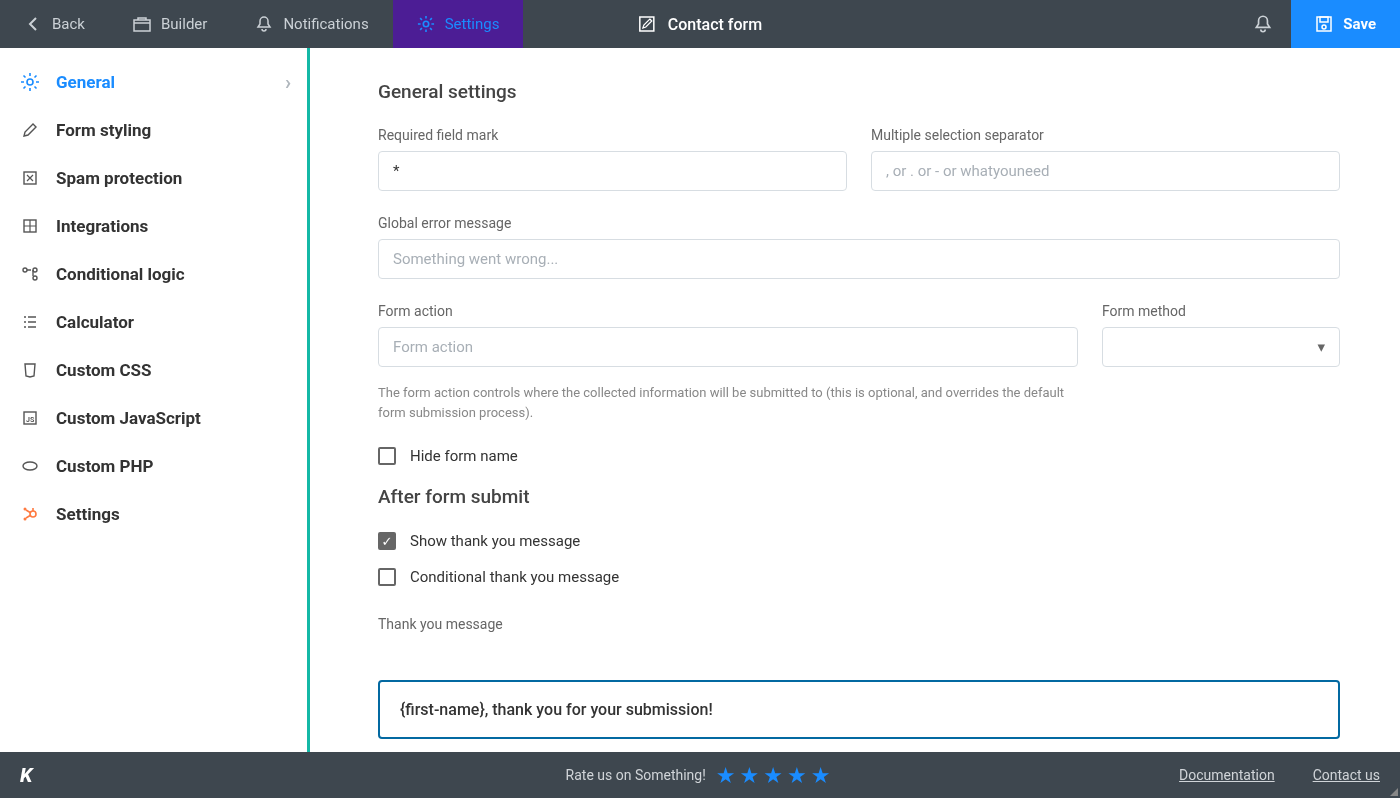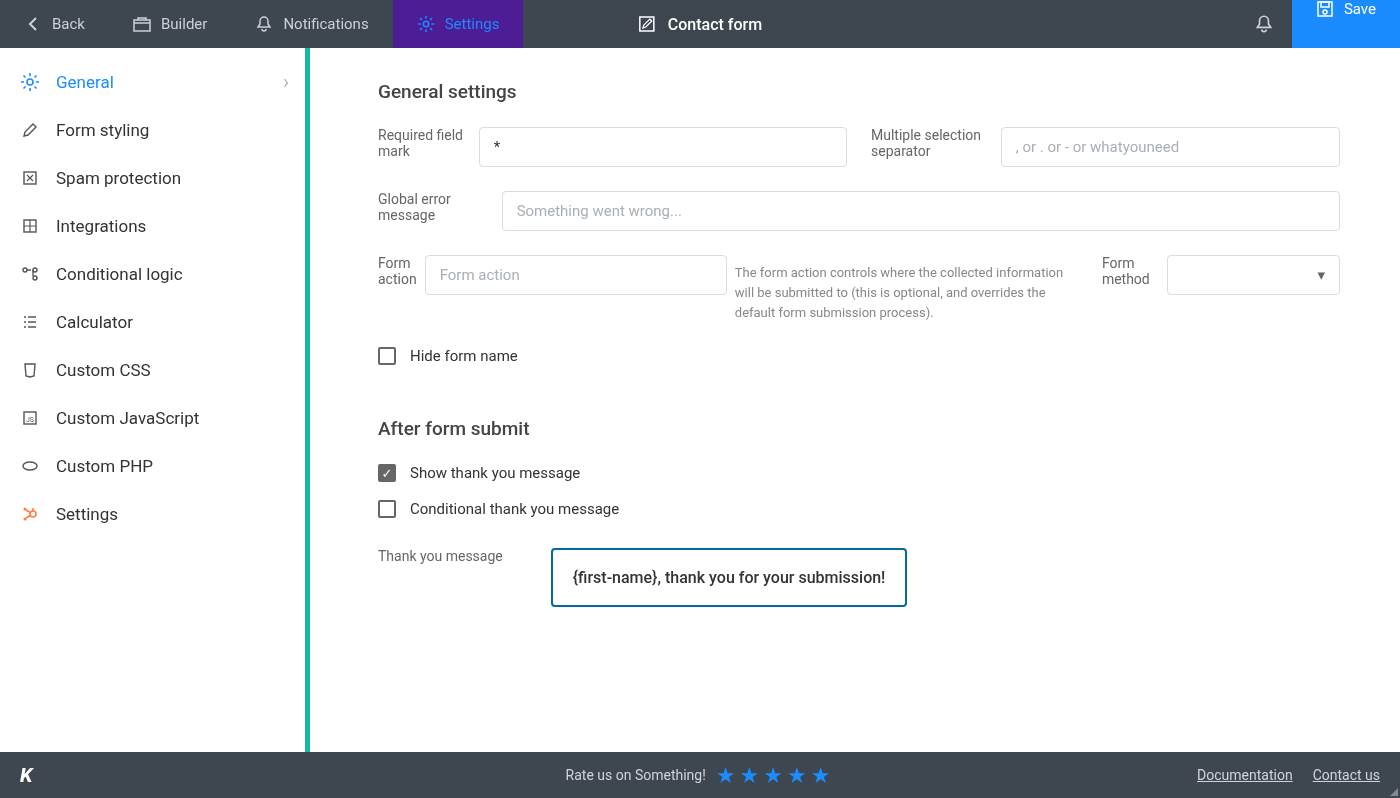--- a/index.html
+++ b/index.html
@@ -9,53 +9,53 @@
 .topbar { height: 48px; background: #3e474f; display: flex; align-items: stretch; color: #d0d4d8; position: relative; }
 .topbar .left { display: flex; align-items: stretch; justify-content: center; }
 .tab { display: flex; align-items: center; gap: 10px; padding: 0 24px; font-size: 15px; cursor: pointer; color: #cbd1d6; }
 .tab .ico { width: 18px; height: 18px; display:flex; align-items:center; justify-content:center; }
 .tab.active { background: #4c1d95; color: #1a8cff; }
 .tab.settings.active { color: #1a8cff; }
 .tab.back .chev { font-size: 18px; }
 .title-center { position: absolute; left: 50%; transform: translateX(-50%); display: flex; align-items: center; gap: 12px; height: 100%; color: #fff; font-size: 16px; font-weight: 500; }
 .topbar .right { margin-left: auto; display: flex; align-items: stretch; }
 .bell-btn { width: 56px; display:flex; align-items:center; justify-content:center; cursor:pointer; }
-.save-btn { background: #1a8cff; color: #fff; display:flex; align-items:flex-start; gap:10px; padding: 0 24px; font-size: 15px; cursor:pointer; }
+.save-btn { background: #1a8cff; color: #fff; display:flex; align-items:center; gap:10px; padding: 0 24px; font-size: 15px; cursor:pointer;font-weight:bold; }
 
 .body { flex: 1; display: flex; min-height: 0; }
-.sidebar { width: 310px; border-right: 5px solid #14b8a6; overflow-y: auto; padding-top: 10px; }
+.sidebar { width: 310px; border-right: 3px solid #14b8a6; overflow-y: auto; padding-top: 10px; font-weight: bold; }
 .side-item { display:flex; align-items:center; gap: 16px; padding: 14px 20px; font-size: 17px; color: #333; cursor:pointer; position: relative; }
 .side-item .sico { width: 20px; height: 20px; color: #555; display:flex; align-items:center; justify-content:center; }
 .side-item.active { color: #1a8cff; }
 .side-item.active .sico { color: #1a8cff; }
 .side-item .arrow { position: absolute; right: 16px; color: #b0b7bd; font-size: 20px; }
 
 .content { flex: 1; overflow-y: auto; padding: 30px 60px 60px 68px; }
 .section-title { font-size: 19px; font-weight: 500; color: #444; margin-bottom: 24px; margin-top: 2px; }
 .row { display: flex; gap: 24px; margin-bottom: 24px; align-items: flex-start; }
-.field { display: flex; flex-direction: row; gap: 8px; }
+.field { display: flex; flex-direction: column; gap: 8px; }
 .field.half { flex: 1; }
 .field.full { width: 100%; }
 .flabel { font-size: 14px; color: #666; }
 .input { height: 40px; border: 1px solid #d7dde2; border-radius: 4px; padding: 0 14px; font-size: 15px; color: #333; width: 100%; }
 .input::placeholder { color: #a8afb6; }
 .select { height: 40px; border: 1px solid #d7dde2; border-radius: 4px; padding: 0 14px; font-size: 15px; color: #333; width: 100%; background:#fff; position:relative; }
 .select::after { content: "▾"; position:absolute; right:14px; top:10px; color:#666; }
 .help { font-size: 13px; color: #888; line-height: 1.55; margin-top: 8px; }
 .check-row { display:flex; align-items:center; gap: 14px; margin-bottom: 18px; }
 .checkbox { width: 18px; height: 18px; border: 2px solid #666; border-radius: 2px; display:flex; align-items:center; justify-content:center; cursor:pointer; }
 .checkbox.checked { background: #666; border-color: #666; color: #fff; font-size: 13px; }
 .check-row .clabel { font-size: 15px; color: #333; }
 .thank-box { border: 2px solid #0369a1; border-radius: 4px; padding: 18px 20px; font-size: 16px; font-weight: 500; color: #333; }
 
 .footer { height: 46px; background: #3e474f; color: #d0d4d8; display:flex; align-items:center; padding: 0 20px; font-size: 14px; position: relative; }
 .footer .logo { font-weight: 800; font-size: 20px; color: #fff; font-style: italic; }
 .footer .center { position:absolute; left:50%; transform:translateX(-50%); display:flex; align-items:center; gap: 10px; }
 .footer .stars { color: #1a8cff; font-size: 22px; letter-spacing: 4px; }
-.footer .links { margin-left:auto; display:flex; gap: 20px; }
+.footer .links { margin-left:auto; display:flex; gap: 38px; }
 .footer .links span { text-decoration: underline; cursor:pointer; }
 .resize-handle { position:absolute; right:2px; bottom:2px; width:12px; height:12px; }
 .resize-handle::after { content:""; position:absolute; right:0; bottom:0; border-right: 8px solid #888; border-top: 8px solid transparent; }
 
 svg { display:block; }
 </style>
 </head>
 <body>
 
 <div class="topbar">
@@ -256,21 +256,21 @@
         <div class="flabel">Form action</div>
         <input class="input" placeholder="Form action" style="">
         <div class="help">The form action controls where the collected information will be submitted to (this is optional, and overrides the default form submission process).</div>
       </div>
       <div class="field" style="flex: 0 0 calc(26% - 12px);">
         <div class="flabel">Form method</div>
         <div class="select"></div>
       </div>
     </div>
 
-    <div class="check-row" style="margin-bottom:52px;">
+    <div class="check-row" style="margin-bottom:20px;">
       <div class="checkbox"></div>
       <div class="clabel">Hide form name</div>
     </div>
 
     <div class="section-title">After form submit</div>
 
     <div class="check-row">
       <div class="checkbox checked">✓</div>
       <div class="clabel">Show thank you message</div>
     </div>

